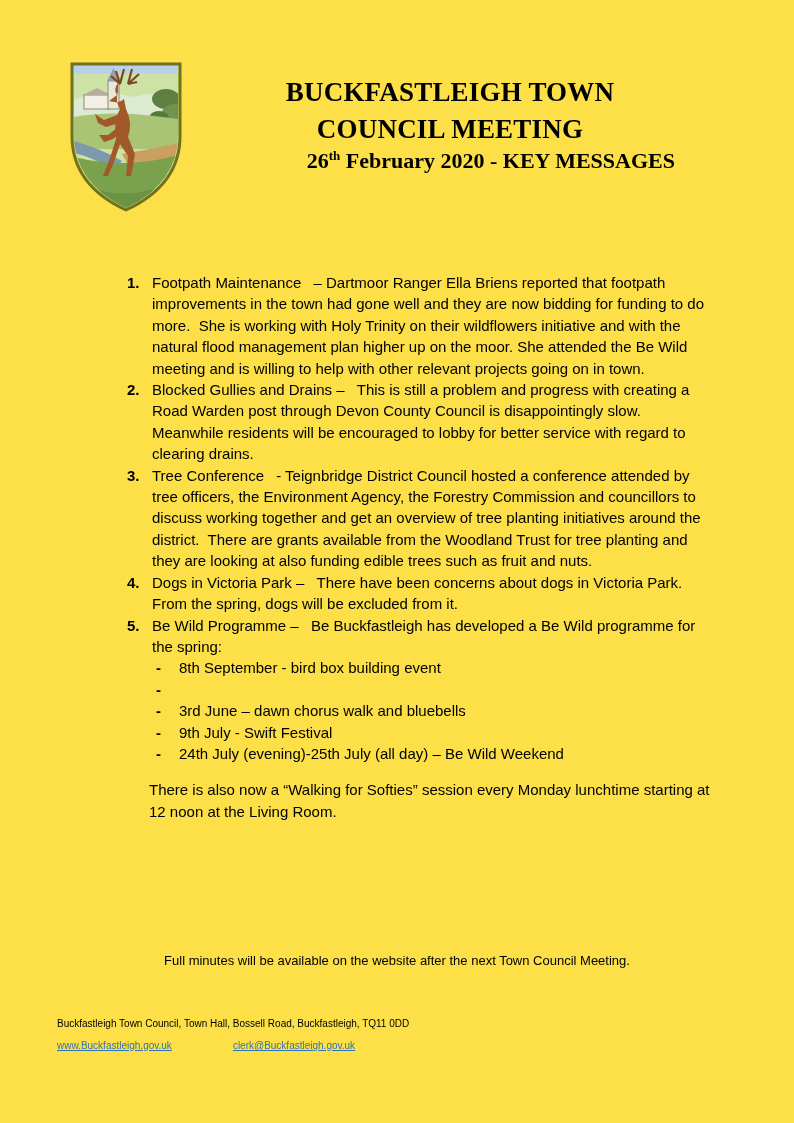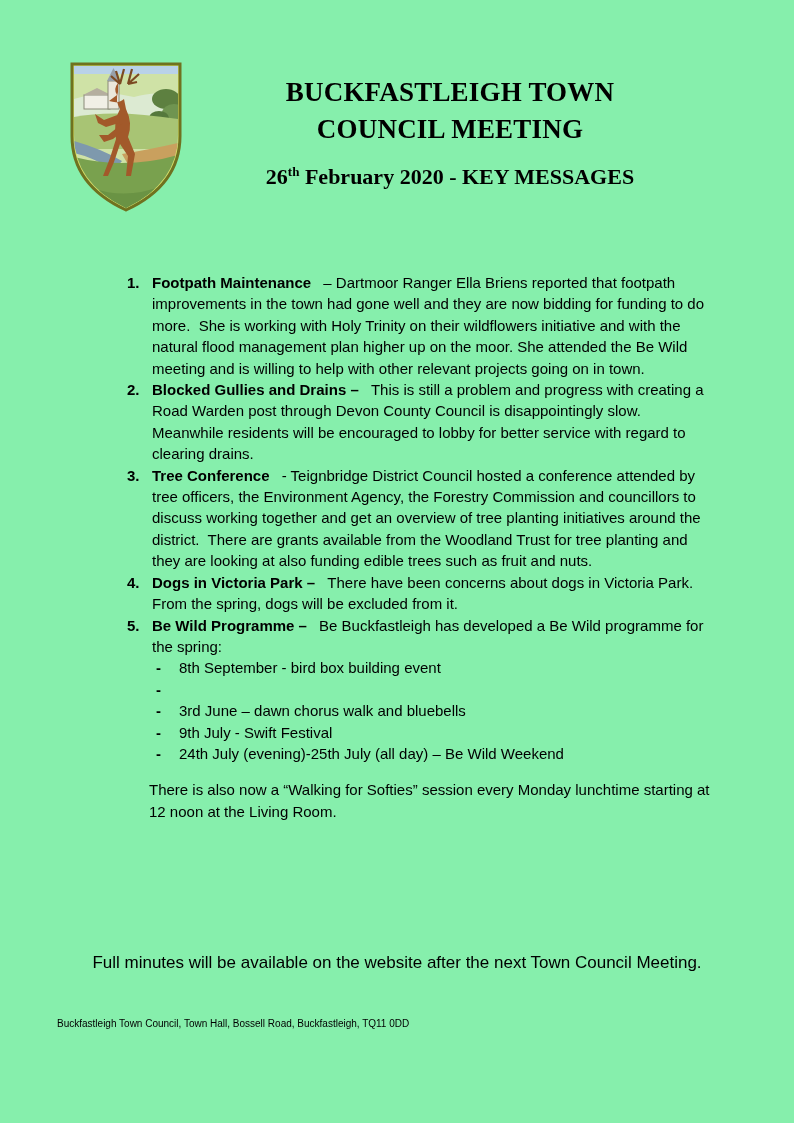--- a/index.html
+++ b/index.html
@@ -1,50 +1,50 @@
 <!DOCTYPE html>
 <html><head>
 <meta charset="utf-8">
 <style>
   * { margin:0; padding:0; box-sizing:border-box; }
   html,body { background:#ffffff; }
   body { font-family:"Liberation Sans", sans-serif; color:#000; }
   .page {
     position:relative; width:794px; height:1123px; margin:0 auto;
-    background:#86efac; overflow:hidden;
+    background:#fde047; overflow:hidden;
   }
 
   
   .crest { position:absolute; left:62px; top:57px; width:128px; height:158px; }
   .header-text {
     position:absolute; left:225px; top:74px; width:450px; text-align:center;
     font-family:"Liberation Serif", serif; font-weight:bold;
   }
   .doc-title { font-size:27px; line-height:37px; letter-spacing:0.2px; }
-  .doc-subtitle { font-size:22px; margin-top:16px; white-space:nowrap; }
+  .doc-subtitle { font-size:22px; white-space:nowrap;text-align:right; }
   .ordinal { font-size:13px; position:relative; top:-8px; }
 
   
   .content {
     position:absolute; left:127px; top:272px; width:588px;
     font-size:15px; line-height:21.4px;
   }
   .item { display:flex; align-items:flex-start; }
   .item-num { flex:0 0 25px; font-weight:bold; }
   .item-body { flex:1; }
-  .item-title { font-weight:bold; }
+  .item-title { font-weight:normal; }
   .item-text { white-space:pre-wrap;margin-left:8px; }
   .sub-item { display:flex; }
   .sub-dash { flex:0 0 27px; padding-left:4px; font-weight:bold; }
   .closing { margin-top:15px; margin-left:22px; white-space:pre-wrap; }
 
   
   .full-minutes {
     position:absolute; left:0; top:953px; width:794px;
-    text-align:center; font-size:17px;
+    text-align:center; font-size:13px;
   }
   .footer {
     position:absolute; left:57px; top:1013px; font-size:10px; line-height:22px;
   }
   .footer-links a { color:#2E74B5; text-decoration:underline; cursor:pointer; }
   .email-link { margin-left:61px; }
 </style>
 </head>
 <body>
 
@@ -147,15 +147,18 @@
       </span>
     </div>
 
     <div class="closing">There is also now a “Walking for Softies” session every Monday lunchtime starting at 12 noon at the Living Room.</div>
   </div>
 
   <div class="full-minutes">Full minutes will be available on the website after the next Town Council Meeting.</div>
 
   <div class="footer">
     <div>Buckfastleigh Town Council, Town Hall, Bossell Road, Buckfastleigh, TQ11 0DD</div>
+    <div class="footer-links">
+      <a class="site-link">www.Buckfastleigh.gov.uk</a><a class="email-link">clerk@Buckfastleigh.gov.uk</a>
+    </div>
   </div>
 
 </div>
 
 </body></html>

